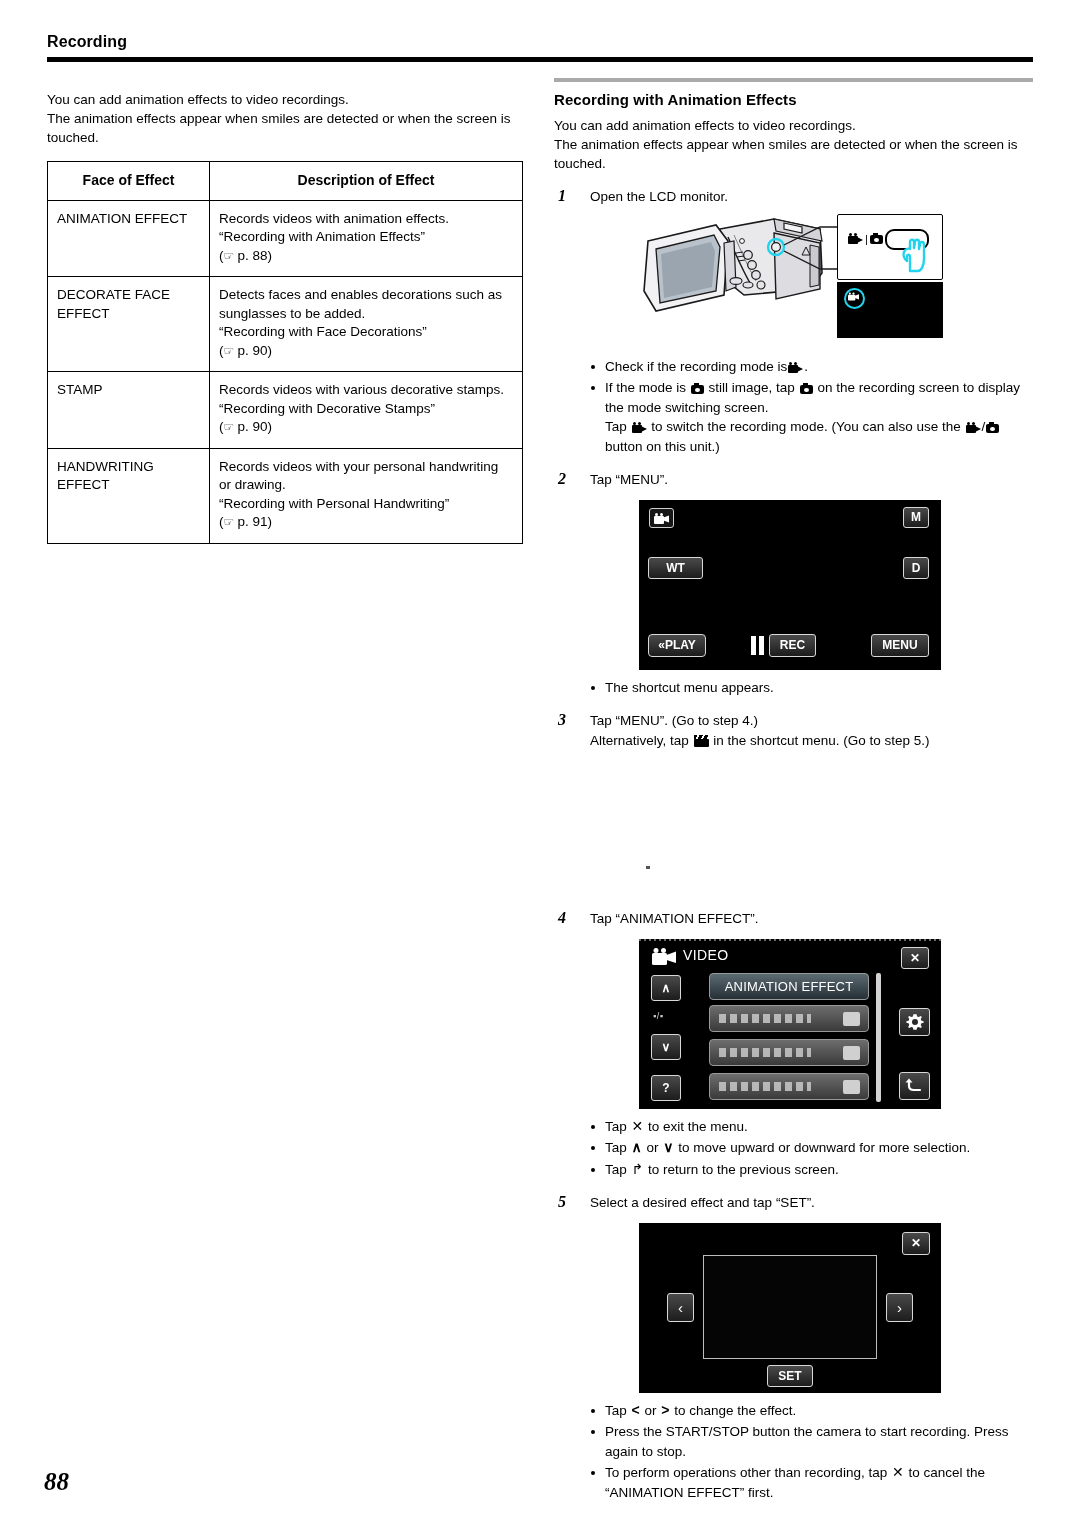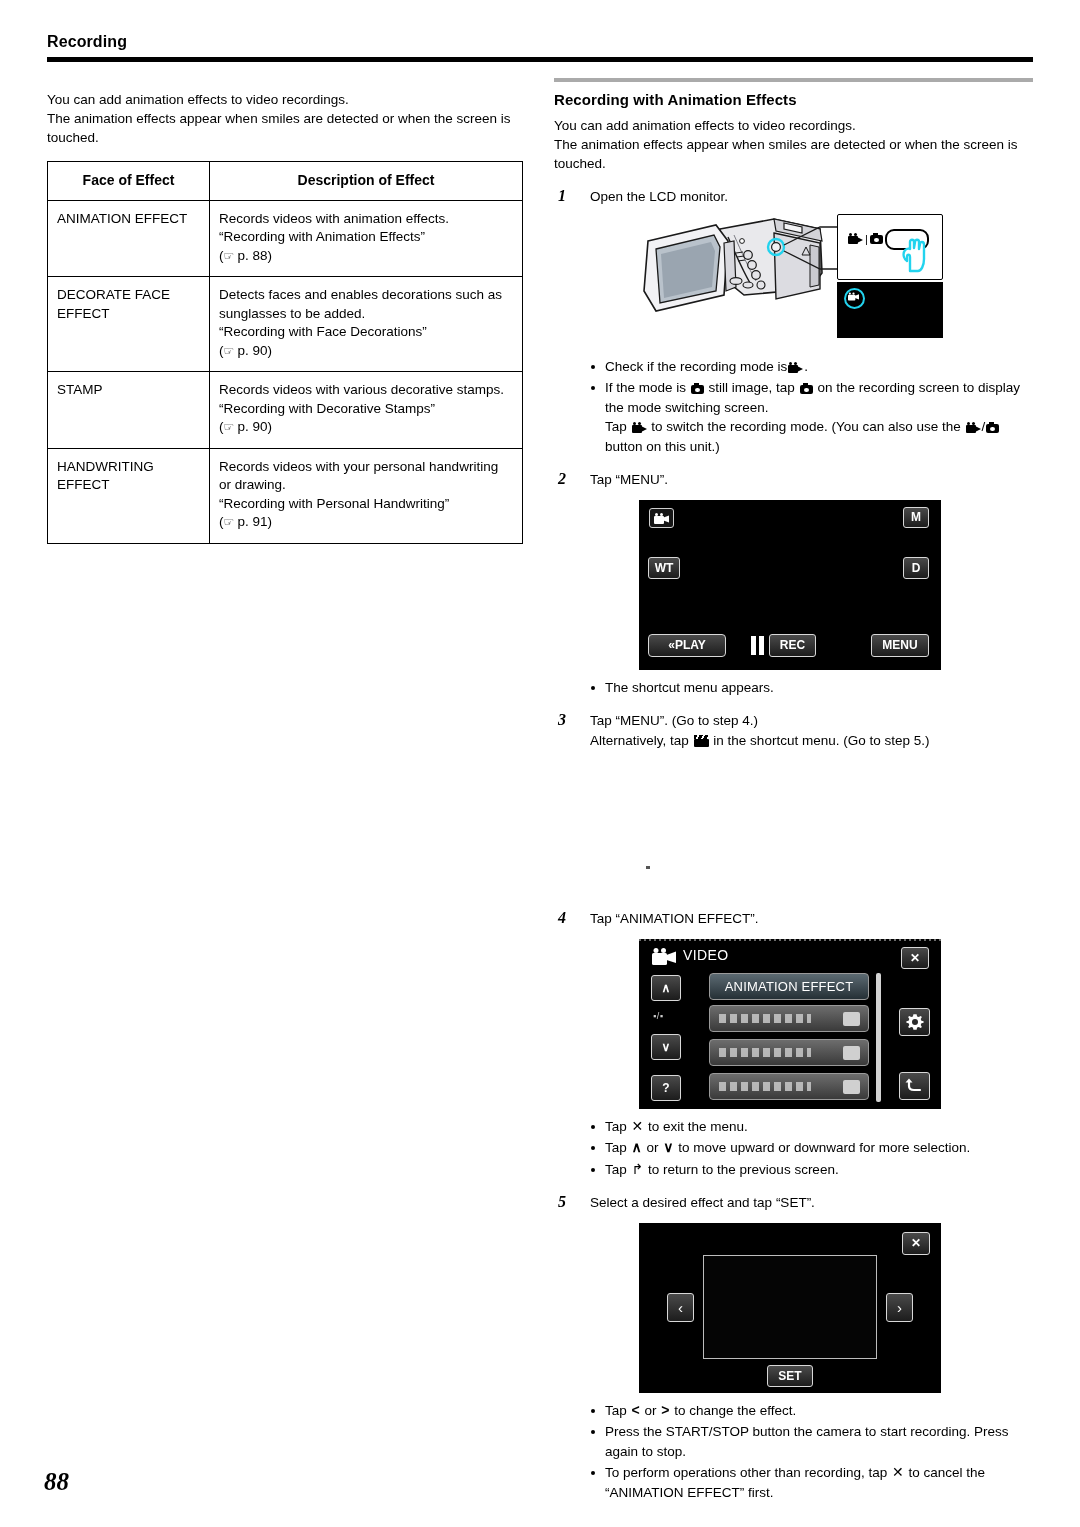--- a/index.html
+++ b/index.html
@@ -327,23 +327,23 @@
     border: 1.5px solid #d8d8d8;
     border-radius: 3px;
     background: linear-gradient(#4a4a4a,#1c1c1c);
     font-family: "Liberation Sans", sans-serif;
   }
 
   
   .rec-vidicon { position: absolute; left: 10px; top: 8px; width: 23px; height: 18px; border: 1.5px solid #cfcfcf; border-radius: 3px; background: #161616; }
   .rec-vidicon .g { position: absolute; left: 3px; top: 4px; }
   .btn-m   { left: 264px; top: 7px;  width: 26px; height: 21px; }
-  .btn-wt  { left: 9px;  top: 57px;  width: 32px; height: 22px; }
+  .btn-wt  { left: 9px;  top: 57px;  width: 55px; height: 22px; }
   .btn-d   { left: 264px; top: 57px; width: 26px; height: 22px; }
-  .btn-play{ left: 9px;  top: 134px; width: 78px; height: 23px; border-radius: 4px; }
+  .btn-play{ left: 9px;  top: 134px; width: 58px; height: 23px; border-radius: 4px; }
   .btn-rec { left: 130px; top: 134px; width: 47px; height: 23px; }
   .btn-menu{ left: 232px; top: 134px; width: 58px; height: 23px; }
   .pause-ic{ position: absolute; left: 112px; top: 136px; width: 14px; height: 19px; }
   .pause-ic span { position: absolute; top: 0; width: 5px; height: 19px; background: #fff; }
   .pause-ic span:first-child { left: 0; }
   .pause-ic span:last-child  { left: 8px; }
 
   
   .menu-dots {
     position: absolute; left: 0; right: 0; top: 0; height: 2px;

